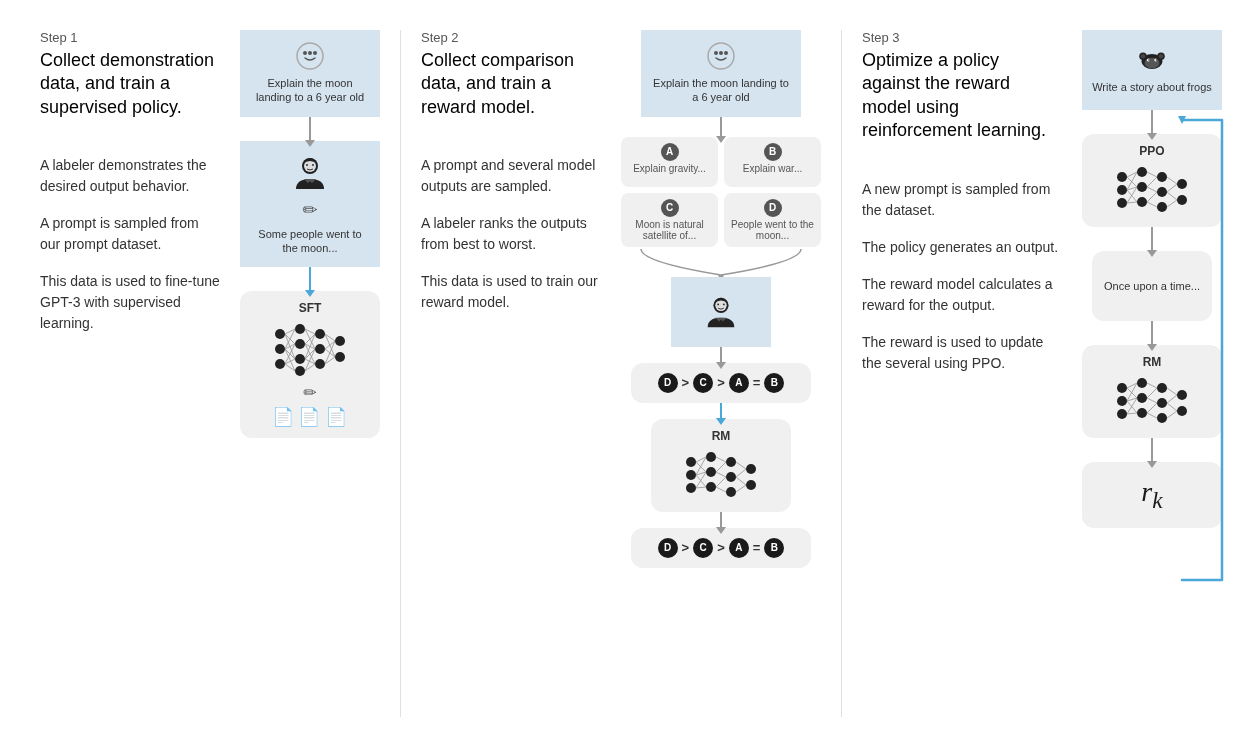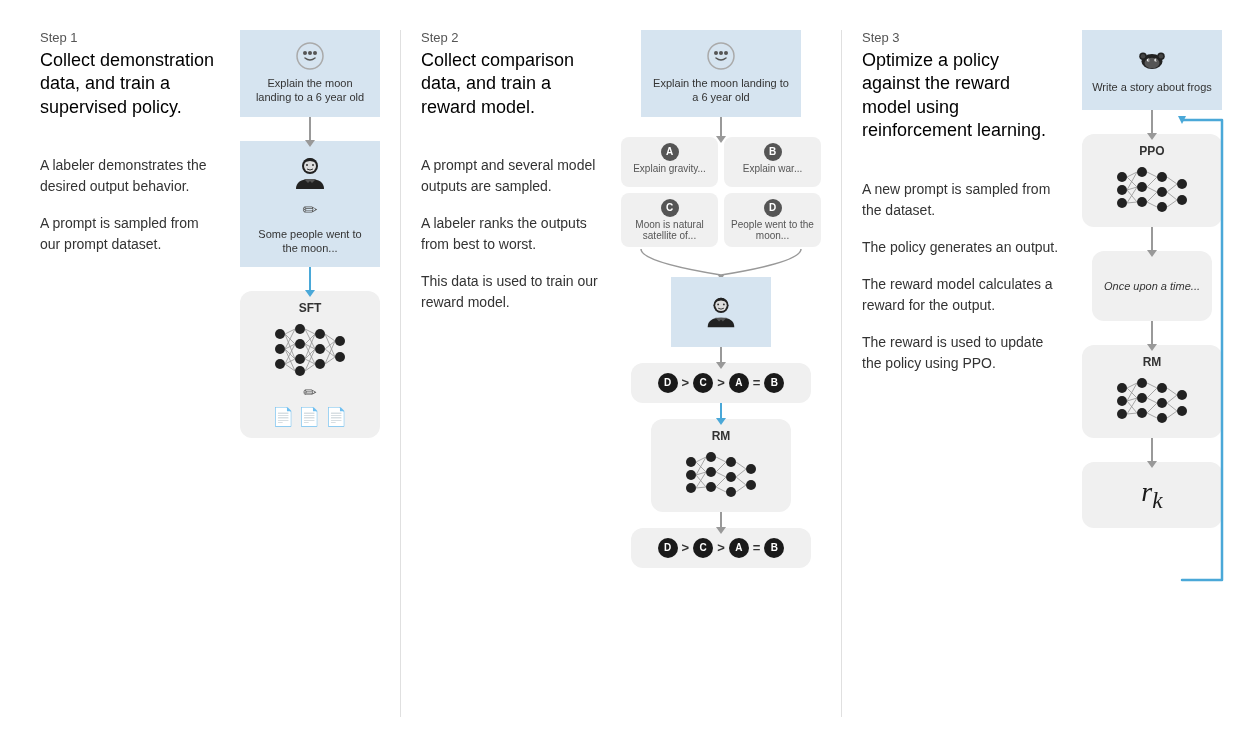--- a/index.html
+++ b/index.html
@@ -239,20 +239,21 @@
 <body>
 
 <div class="column">
   <div class="col-text">
     <div>
       <div class="step-label">Step 1</div>
       <div class="step-title">Collect demonstration data, and train a supervised policy.</div>
     </div>
     <div class="description-block">A labeler demonstrates the desired output behavior.</div>
     <div class="description-block">A prompt is sampled from our prompt dataset.</div>
+    <div class="description-block">This data is used to fine-tune GPT-3 with supervised learning.</div>
   </div>
 
   <div class="col-diagram">
 
     <div class="diagram-box">
       <svg width="28" height="28" viewBox="0 0 28 28">
         <circle cx="14" cy="14" r="13" fill="none" stroke="#aaa" stroke-width="1.5"></circle>
         <circle cx="9" cy="11" r="2" fill="#555"></circle>
         <circle cx="14" cy="11" r="2" fill="#555"></circle>
         <circle cx="19" cy="11" r="2" fill="#555"></circle>
@@ -480,21 +481,21 @@
 
 <div class="column" style="border-right:none;">
   <div class="col-text col-text-wide">
     <div>
       <div class="step-label">Step 3</div>
       <div class="step-title">Optimize a policy against the reward model using reinforcement learning.</div>
     </div>
     <div class="description-block">A new prompt is sampled from the dataset.</div>
     <div class="description-block">The policy generates an output.</div>
     <div class="description-block">The reward model calculates a reward for the output.</div>
-    <div class="description-block">The reward is used to update the policy using PPO.</div>
+    <div class="description-block">The reward is used to update the several using PPO.</div>
   </div>
 
   <div style="position:relative; flex:1;">
     <div class="col-diagram" style="align-items:center;">
 
       <div class="diagram-box" style="width:140px;">
 
         <svg width="30" height="28" viewBox="0 0 40 36">
           <ellipse cx="20" cy="20" rx="14" ry="10" fill="#222"></ellipse>
           <ellipse cx="8" cy="13" rx="5" ry="5" fill="#222"></ellipse>
@@ -542,21 +543,21 @@
             <line x1="55" y1="15" x2="65" y2="22"></line>
             <line x1="55" y1="30" x2="65" y2="22"></line>
             <line x1="55" y1="30" x2="65" y2="38"></line>
             <line x1="55" y1="45" x2="65" y2="38"></line>
           </g>
         </svg>
       </div>
 
       <div class="arrow-down"></div>
 
-      <div class="diagram-box-gray" style="width:120px;font-style:italic;">
+      <div class="diagram-box-gray" style="width:120px;">
         <div class="box-label">Once upon a time...</div>
       </div>
 
       <div class="arrow-down"></div>
 
       <div class="network-box">
         <div class="network-label">RM</div>
         <svg width="80" height="55" viewBox="0 0 80 55">
           <circle cx="10" cy="15" r="5" fill="#222"></circle>
           <circle cx="10" cy="28" r="5" fill="#222"></circle>

